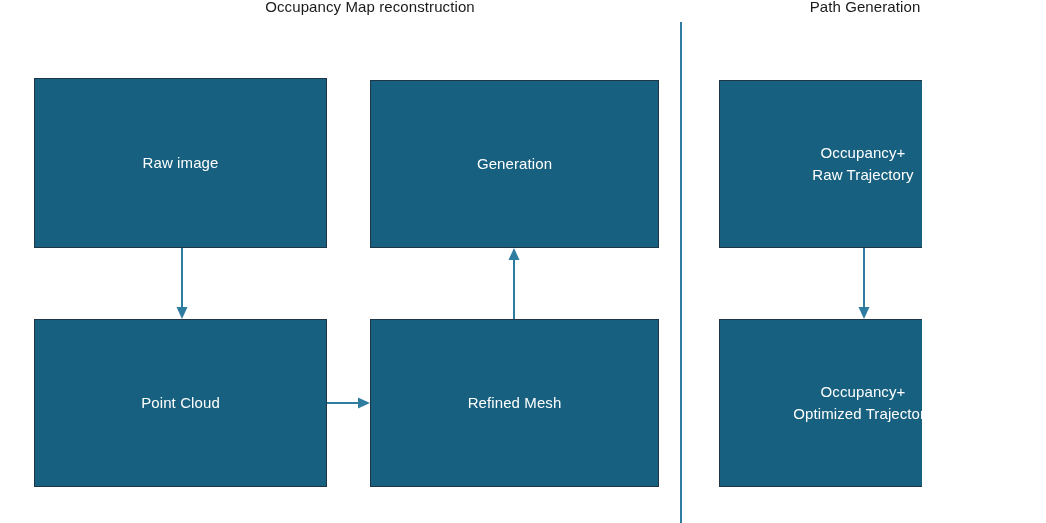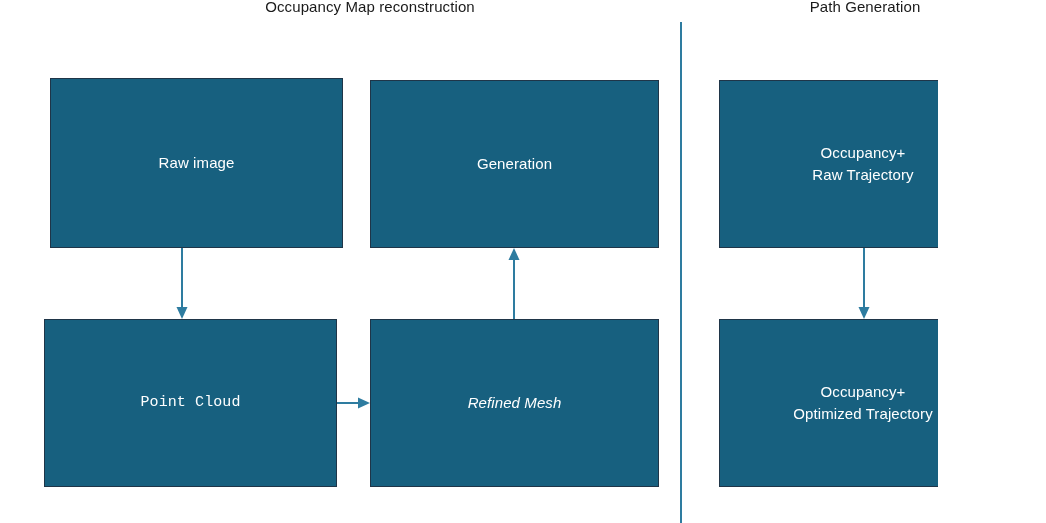--- a/index.html
+++ b/index.html
@@ -11,21 +11,20 @@
   body {
     font-family: "Liberation Sans", sans-serif;
     -webkit-font-smoothing: antialiased;
   }
   #canvas {
     position: relative;
     width: 922px;
     height: 523px;
     background: #ffffff;
     overflow: hidden;
-    padding-left: 16px;
   }
   .section-title {
     position: absolute;
     font-size: 15px;
     line-height: 18px;
     color: #1a1a1a;
     text-align: center;
     white-space: nowrap;
     letter-spacing: 0.1px;
   }
@@ -48,24 +47,24 @@
     align-items: center;
     justify-content: center;
     text-align: center;
     color: #ffffff;
     font-size: 15px;
     line-height: 22px;
     letter-spacing: 0.1px;
     white-space: pre-line;
     padding: 2px 6px;
   }
-  #node-raw-image   { left: 34px;  top: 78px;  width: 293px; height: 170px; margin-left: 16px; }
+  #node-raw-image   { left: 34px;  top: 78px;  width: 293px; height: 170px; }
   #node-occupancy   { left: 370px; top: 80px;  width: 289px; height: 168px; }
-  #node-point-cloud { left: 44px;  top: 319px; width: 293px; height: 168px; font-family: Liberation Mono, monospace; }
-  #node-refined-mesh{ left: 370px; top: 319px; width: 289px; height: 168px; font-style: italic; }
+  #node-point-cloud { left: 34px;  top: 319px; width: 293px; height: 168px; }
+  #node-refined-mesh{ left: 370px; top: 319px; width: 289px; height: 168px; }
   #node-occ-raw-traj{ left: 719px; top: 80px;  width: 288px; height: 168px; }
   #node-occ-opt-traj{ left: 719px; top: 319px; width: 288px; height: 168px; }
 
   .arrow-svg {
     position: absolute;
     overflow: visible;
     pointer-events: none;
   }
   .arrow-line {
     stroke: #2E7CA0;

